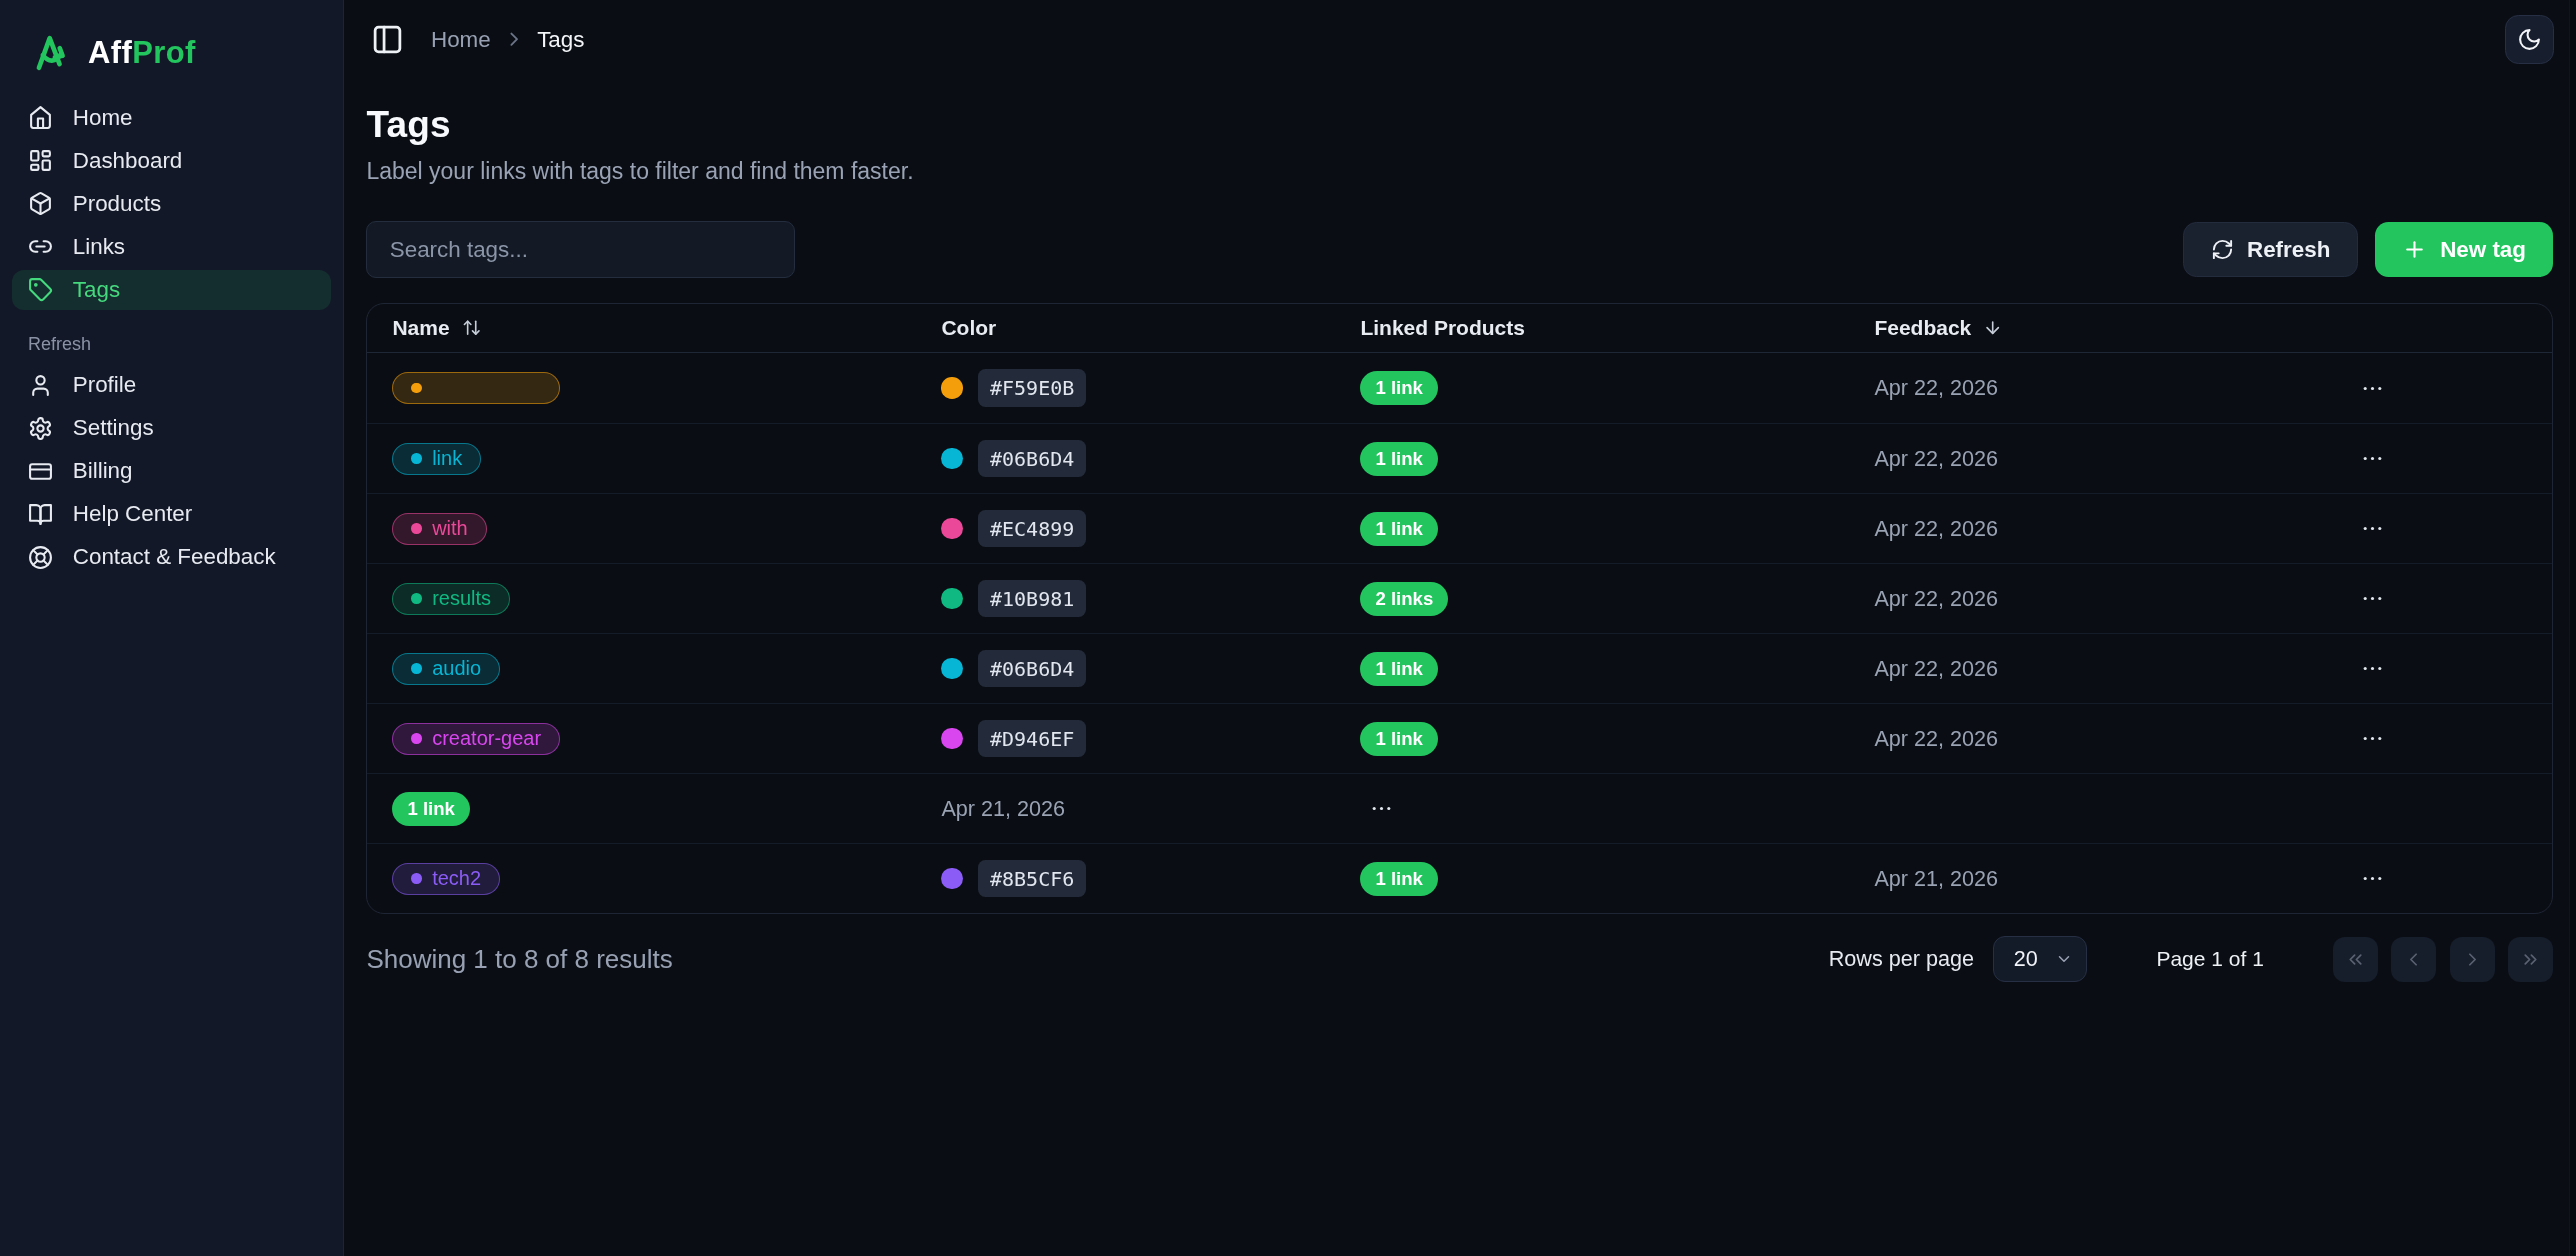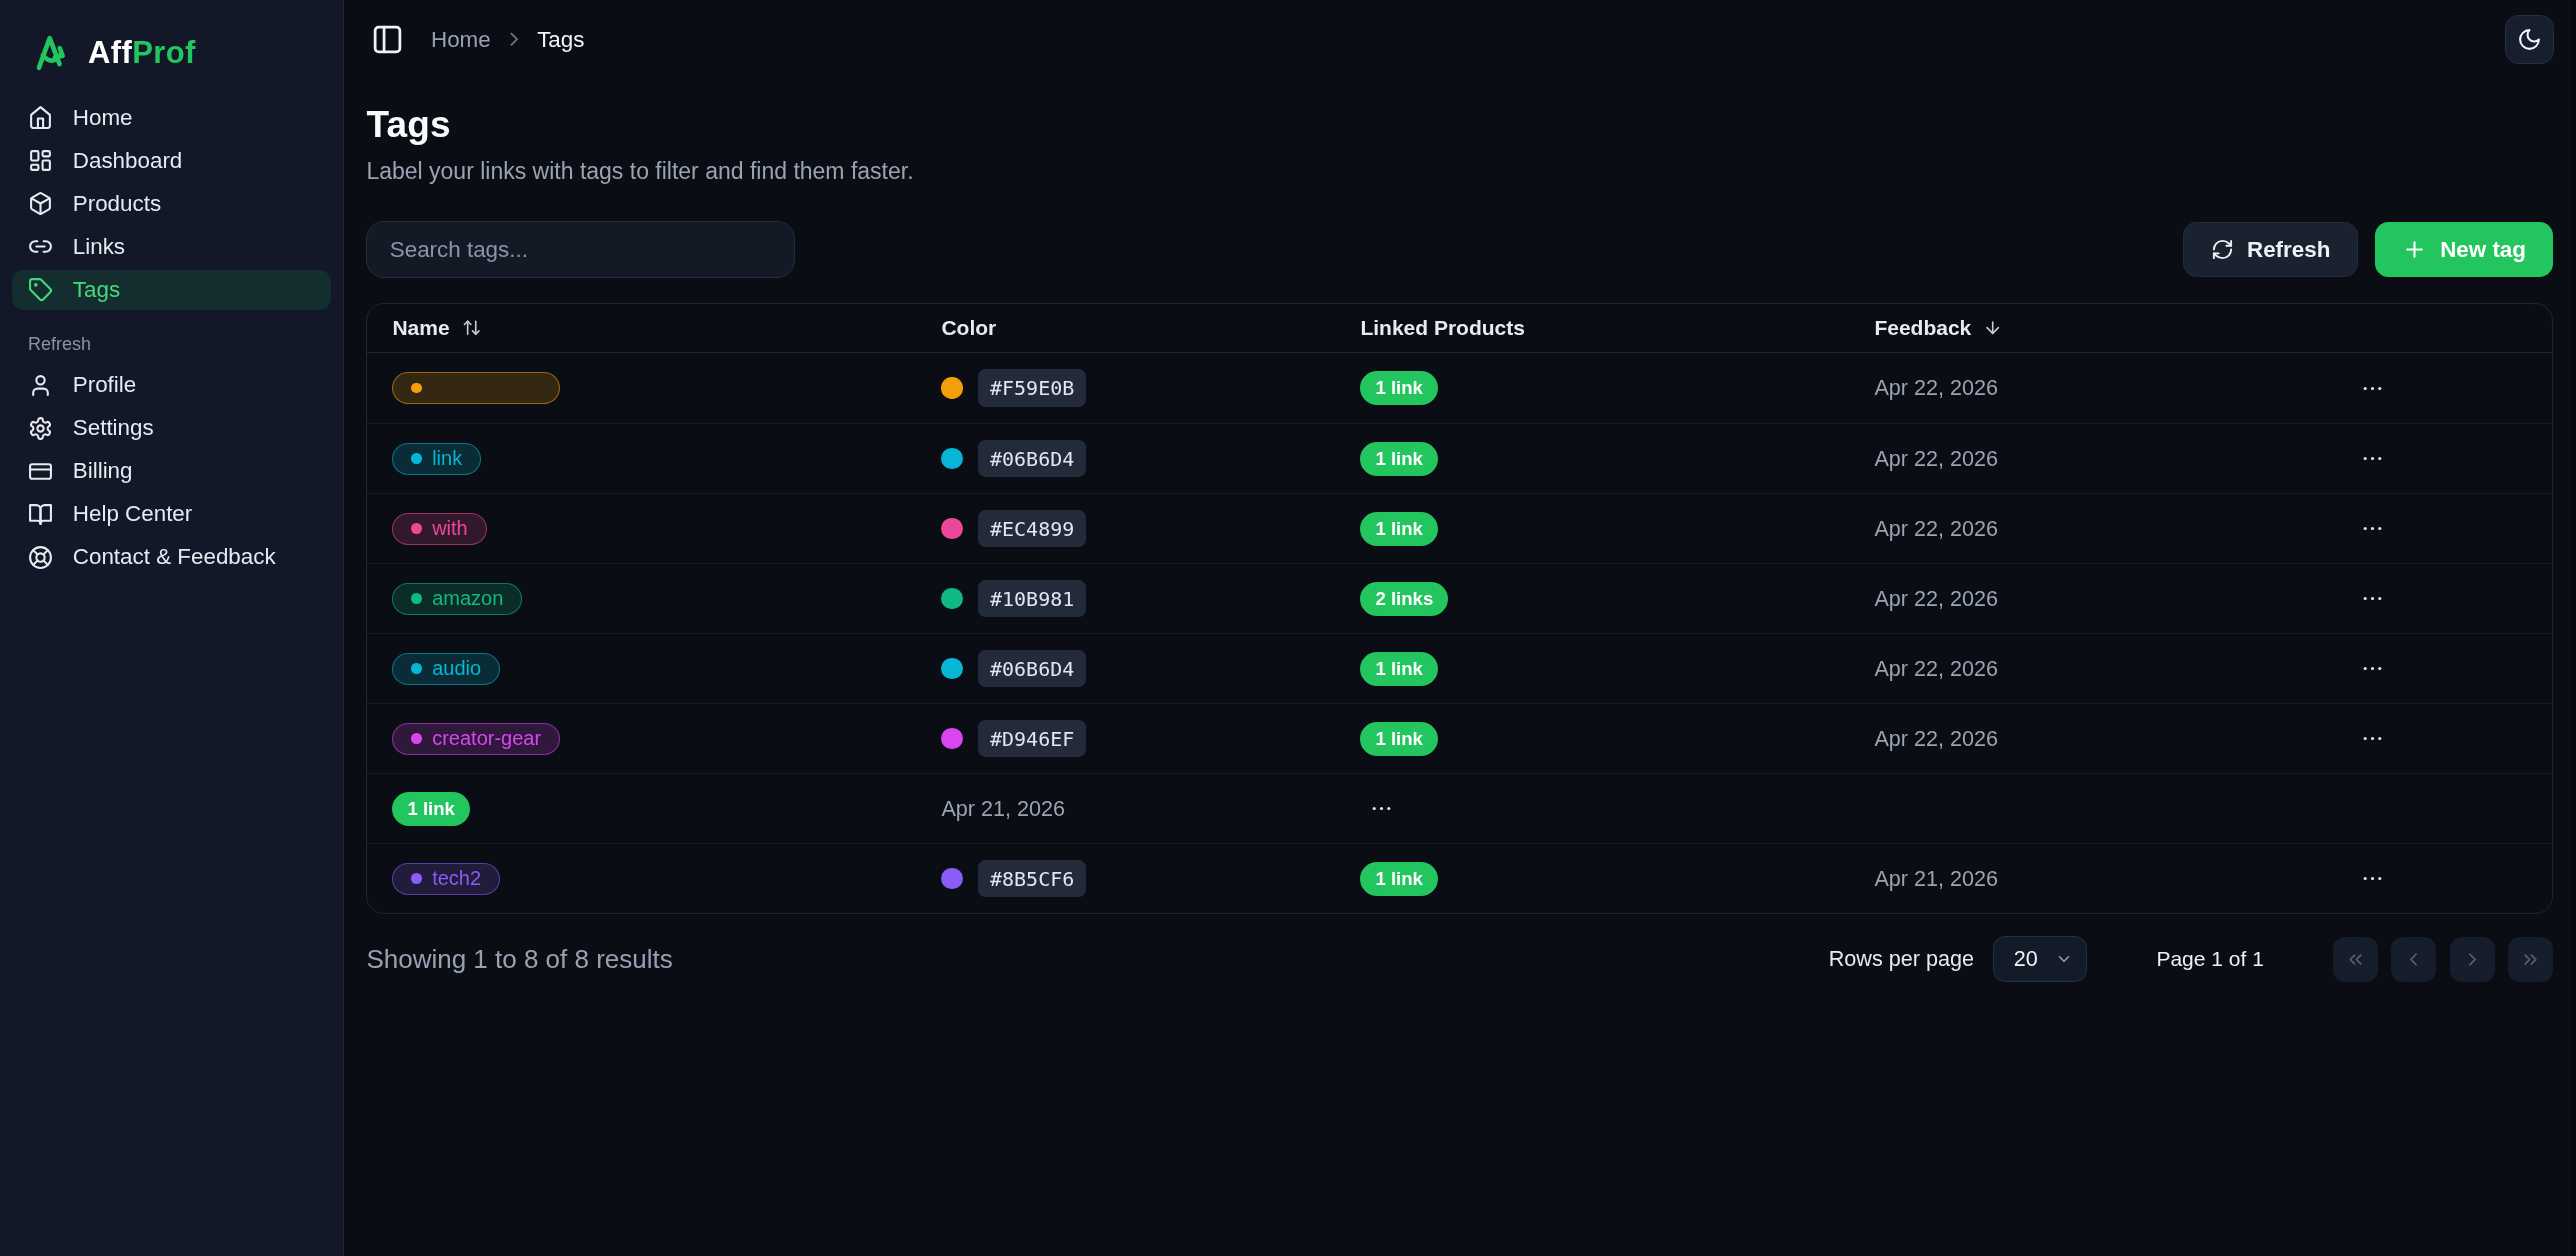--- a/index.html
+++ b/index.html
@@ -55,21 +55,21 @@
   }
   .theme-btn svg { width:25px; height:25px; }
 
   .content { padding:0 23px 0 22.4px; }
   h1 { font-size:37px; font-weight:700; color:#f7f9fc; margin-top:25px; letter-spacing:0.2px; }
   .subtitle { font-size:23px; color:#9aa3b5; margin-top:12px; }
 
   
   .toolbar { margin-top:36px; display:flex; align-items:center; justify-content:space-between; }
   .search {
-    width:429px; height:57px; border-radius:18px;
+    width:429px; height:57px; border-radius:10px;
     background:#131a26; border:0.7px solid #242d3e;
     color:#f2f4f8; font-size:22.4px; padding:0 22.4px;
     font-family:inherit; outline:none;
   }
   .search::placeholder { color:#8b95a8; }
   .toolbar-actions { display:flex; align-items:center; gap:16.4px; }
   .btn {
     height:55px; border-radius:13.4px; font-size:22.4px; font-weight:600;
     display:inline-flex; align-items:center; gap:13.4px;
     padding:0 27px; cursor:pointer; font-family:inherit; border:none;
@@ -424,21 +424,21 @@
                       <circle cx="12" cy="12" r="1.5" fill="currentColor" stroke="none"></circle>
                       <circle cx="19" cy="12" r="1.5" fill="currentColor" stroke="none"></circle>
                     </svg>
                   </span>
                 </button>
               </div>
             </div>
             <div class="trow row-grid">
               <div><span class="tag-pill" style="background: rgba(16, 185, 129, 0.18); border: 0.7px solid rgba(16, 185, 129, 0.55); color: rgb(16, 185, 129);">
                   <span class="tag-dot" style="background: rgb(16, 185, 129);"></span>
-                  <span class="tag-name">amazon</span>
+                  <span class="tag-name">results</span>
                 </span></div>
               <div class="color-cell">
                 <span class="color-dot" style="background: rgb(16, 185, 129);"></span>
                 <span class="hex-chip">#10B981</span>
               </div>
               <div><span class="link-badge">2 links</span></div>
               <div class="created-cell">Apr 22, 2026</div>
               <div class="actions-cell">
                 <button class="row-menu-btn">
                   <span style="display: inline-flex;">

